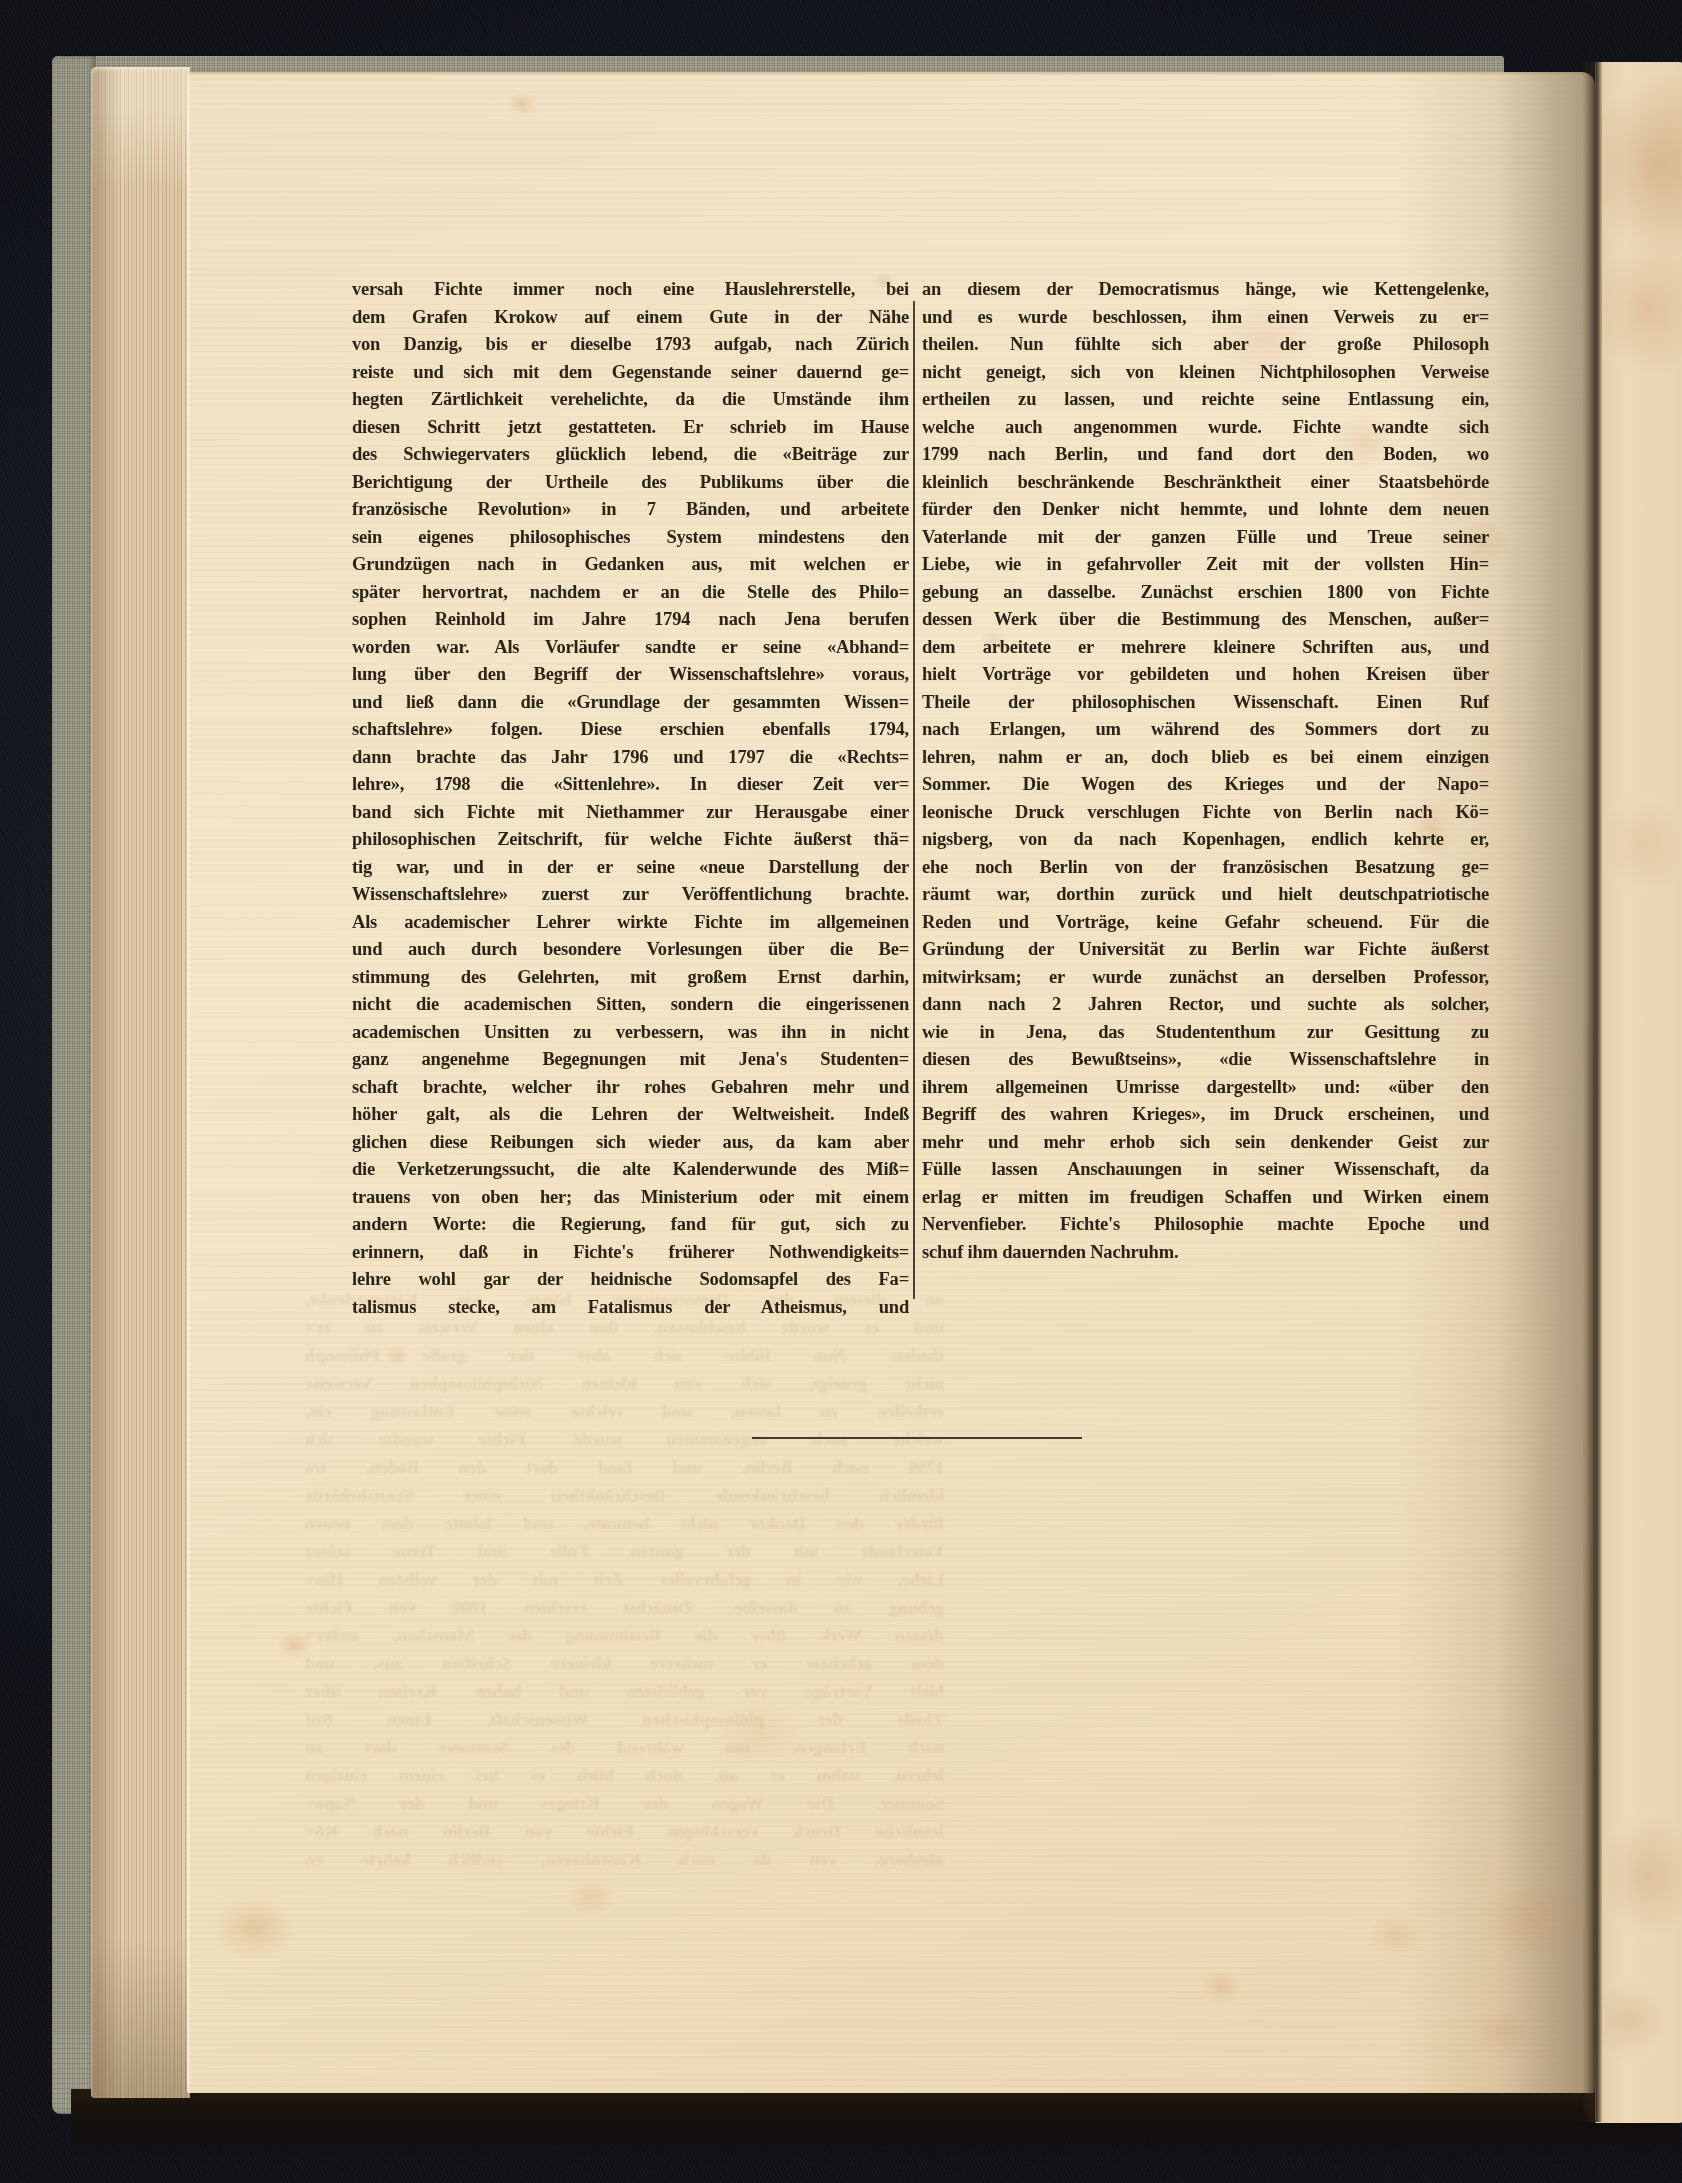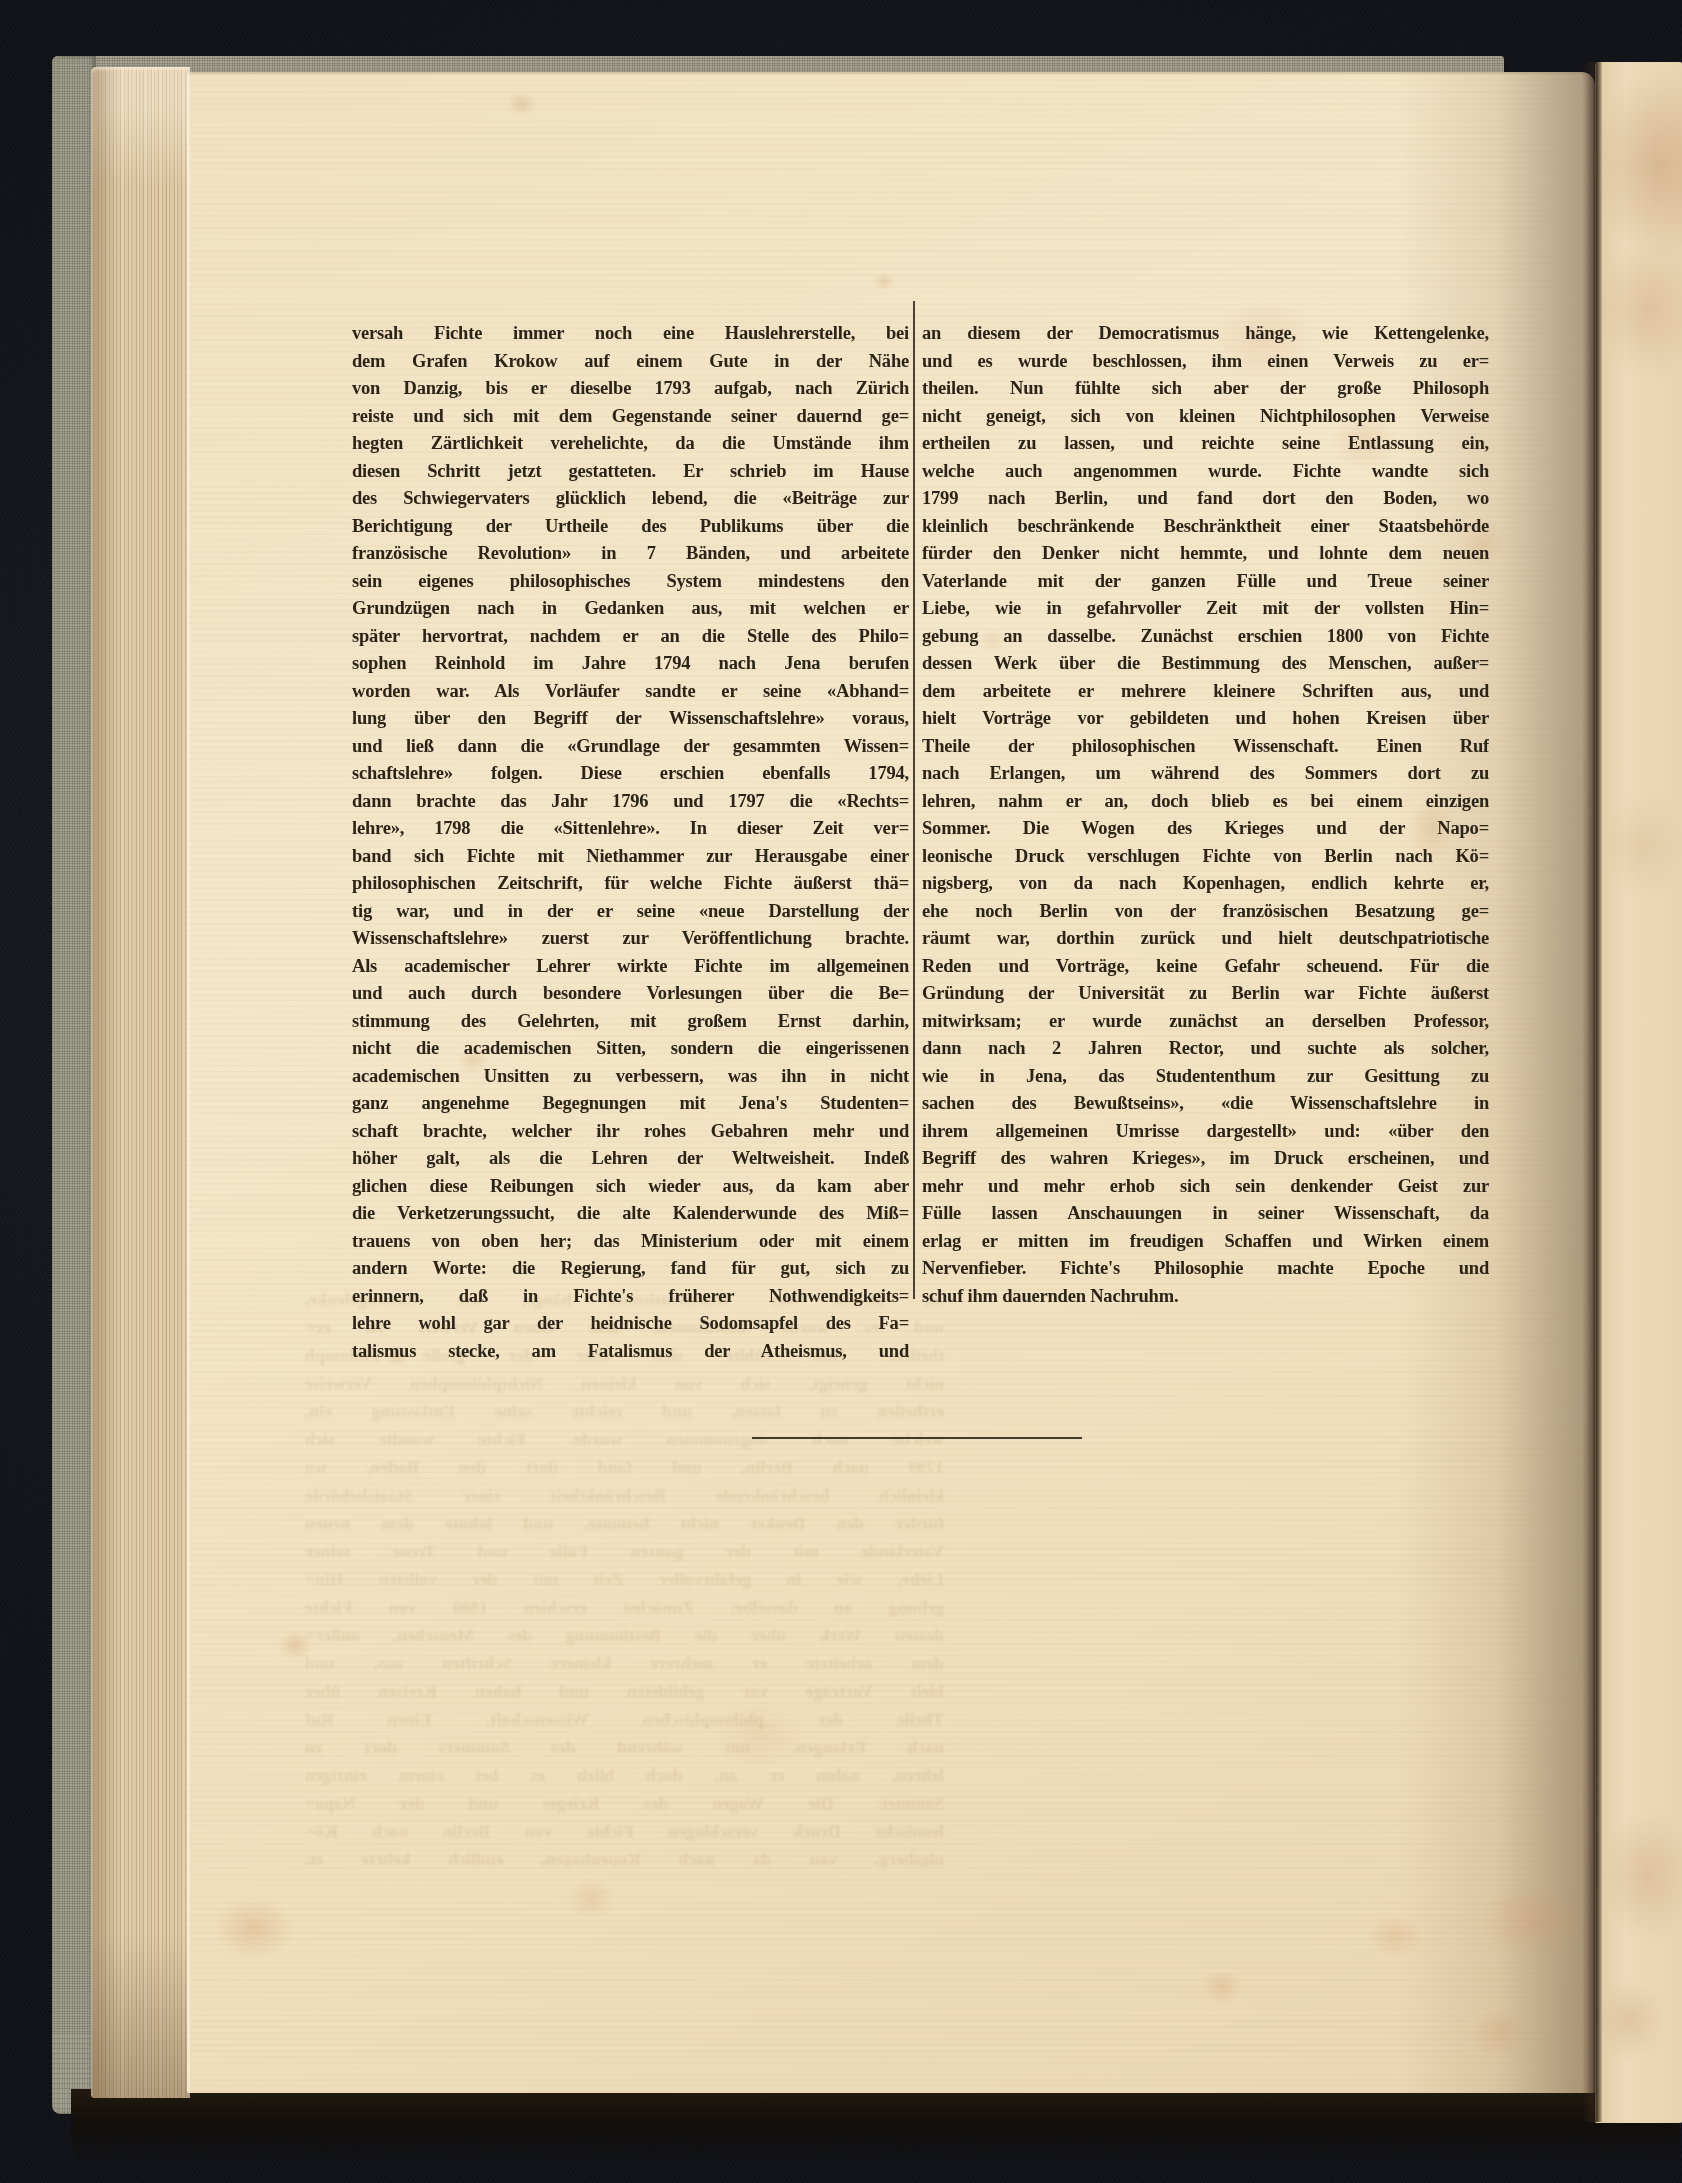--- a/index.html
+++ b/index.html
@@ -103,21 +103,21 @@
   
   .gutter-shadow {
     position:absolute; left:1582px; top:62px; width:20px; height:2060px;
     background:linear-gradient(to right, rgba(60,42,26,0) 0%, rgba(60,42,26,.45) 52%, rgba(26,17,9,.8) 74%, rgba(120,92,60,.25) 100%);
     pointer-events:none;
   }
 
   
   .col {
     position:absolute; top:204px; color:#2d2418;
-    font-size:18.5px; font-weight:bold; letter-spacing:-0.2px;margin-top:44px;
+    font-size:18.5px; font-weight:bold; letter-spacing:-0.2px;
   }
   .col .line {
     height:27.5px; line-height:27.5px; overflow:hidden;
     text-align:justify; text-align-last:justify; white-space:normal;
   }
   .col-left  { left:165px; width:557px; }
   .col-right { left:735px; width:567px; }
   .col-right .line:last-child { text-align-last:left; }
 
   .column-rule {
@@ -242,21 +242,21 @@
         <div class="line">Sommer. Die Wogen des Krieges und der Napo=</div>
         <div class="line">leonische Druck verschlugen Fichte von Berlin nach Kö=</div>
         <div class="line">nigsberg, von da nach Kopenhagen, endlich kehrte er,</div>
         <div class="line">ehe noch Berlin von der französischen Besatzung ge=</div>
         <div class="line">räumt war, dorthin zurück und hielt deutschpatriotische</div>
         <div class="line">Reden und Vorträge, keine Gefahr scheuend. Für die</div>
         <div class="line">Gründung der Universität zu Berlin war Fichte äußerst</div>
         <div class="line">mitwirksam; er wurde zunächst an derselben Professor,</div>
         <div class="line">dann nach 2 Jahren Rector, und suchte als solcher,</div>
         <div class="line">wie in Jena, das Studententhum zur Gesittung zu</div>
-        <div class="line">sachen des Bewußtseins», «die Wissenschaftslehre in</div>
+        <div class="line">diesen des Bewußtseins», «die Wissenschaftslehre in</div>
         <div class="line">ihrem allgemeinen Umrisse dargestellt» und: «über den</div>
         <div class="line">Begriff des wahren Krieges», im Druck erscheinen, und</div>
         <div class="line">mehr und mehr erhob sich sein denkender Geist zur</div>
         <div class="line">Fülle lassen Anschauungen in seiner Wissenschaft, da</div>
         <div class="line">erlag er mitten im freudigen Schaffen und Wirken einem</div>
         <div class="line">Nervenfieber. Fichte's Philosophie machte Epoche und</div>
         <div class="line">schuf ihm dauernden Nachruhm.</div>
       </div>
 
     <div class="section-rule"></div>

